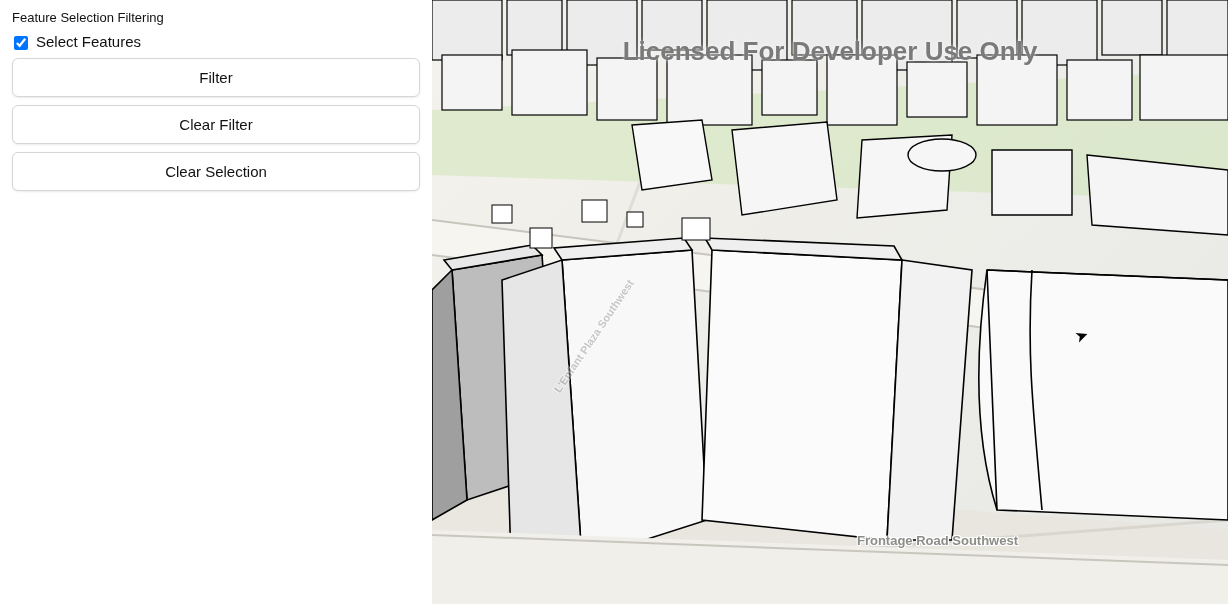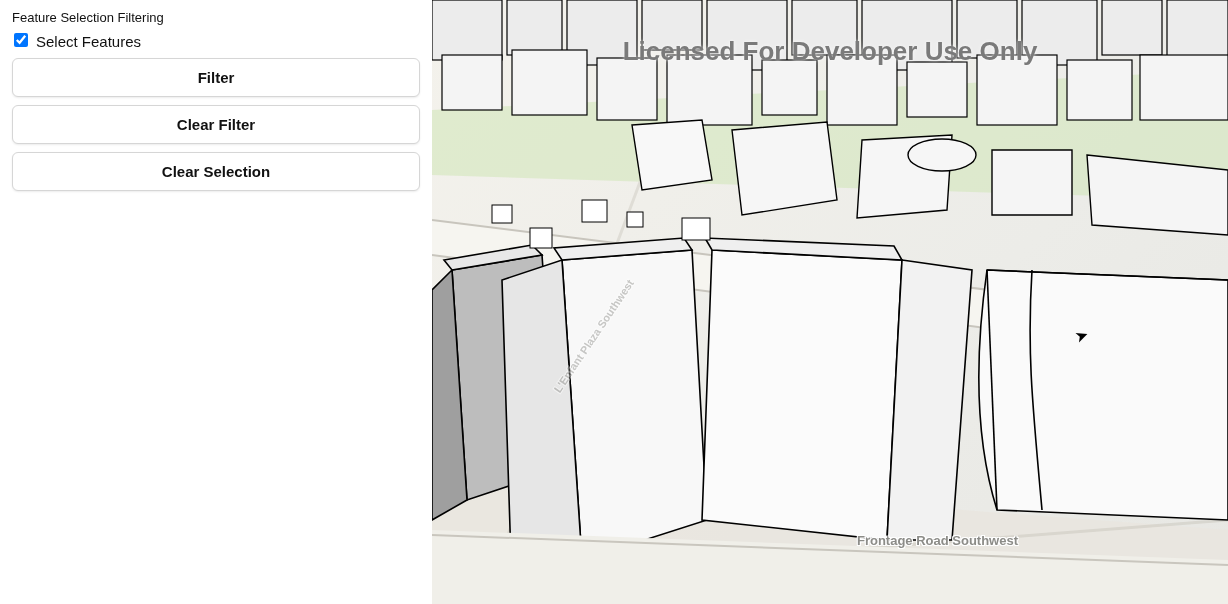--- a/index.html
+++ b/index.html
@@ -1,36 +1,35 @@
 <!DOCTYPE html>
 <html><head>
 <meta charset="utf-8">
 <style>
   * { box-sizing: border-box; margin: 0; padding: 0; }
   html, body { width: 1228px; height: 604px; font-family: -apple-system, "Helvetica Neue", Arial, sans-serif; overflow: hidden; background: #fff; }
   .app { display: flex; width: 100%; height: 100%; }
   .sidebar { width: 432px; min-width: 432px; height: 100%; padding: 10px 12px; background: #fff; }
   .panel-title { font-size: 13px; font-weight: 400; color: #111; margin-bottom: 8px; }
-  .checkbox-row { display: flex; align-items: flex-start; gap: 8px; margin-bottom: 2px; padding-left: 2px; }
+  .checkbox-row { display: flex; align-items: flex-end; gap: 8px; margin-bottom: 2px; padding-left: 2px; }
   .checkbox-row input[type="checkbox"] { width: 14px; height: 14px; }
   .checkbox-row label { font-size: 15px; color: #111; }
   .btn {
     width: calc(100% - 0px);
     display: block;
     margin: 8px 0;
     padding: 10px 0;
     font-size: 15px;
     color: #111;
     background: #fff;
     border: 1px solid #d6d6d6;
     border-radius: 6px;
     box-shadow: 0 1px 2px rgba(0,0,0,0.08);
     text-align: center;
     cursor: pointer;
-    font-weight: bold;
   }
   .scene {
     position: relative;
     flex: 1;
     height: 100%;
     overflow: hidden;
     background:
       linear-gradient(135deg, #f4f2ec 0%, #ecece8 60%, #e7e7e3 100%);
   }
   .scene svg { position: absolute; top: 0; left: 0; width: 100%; height: 100%; }

